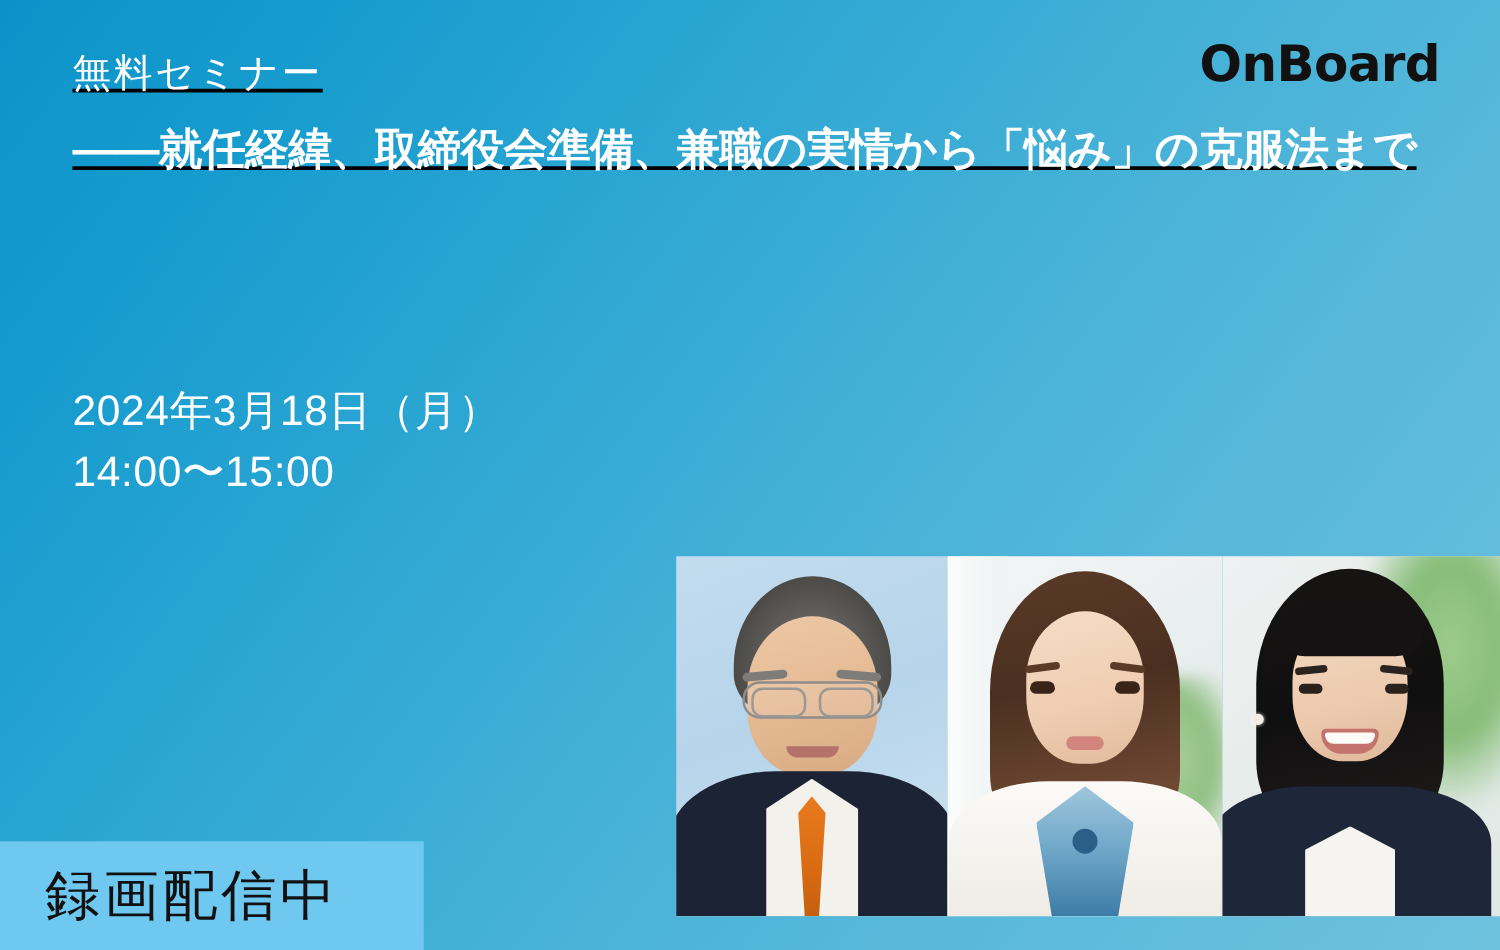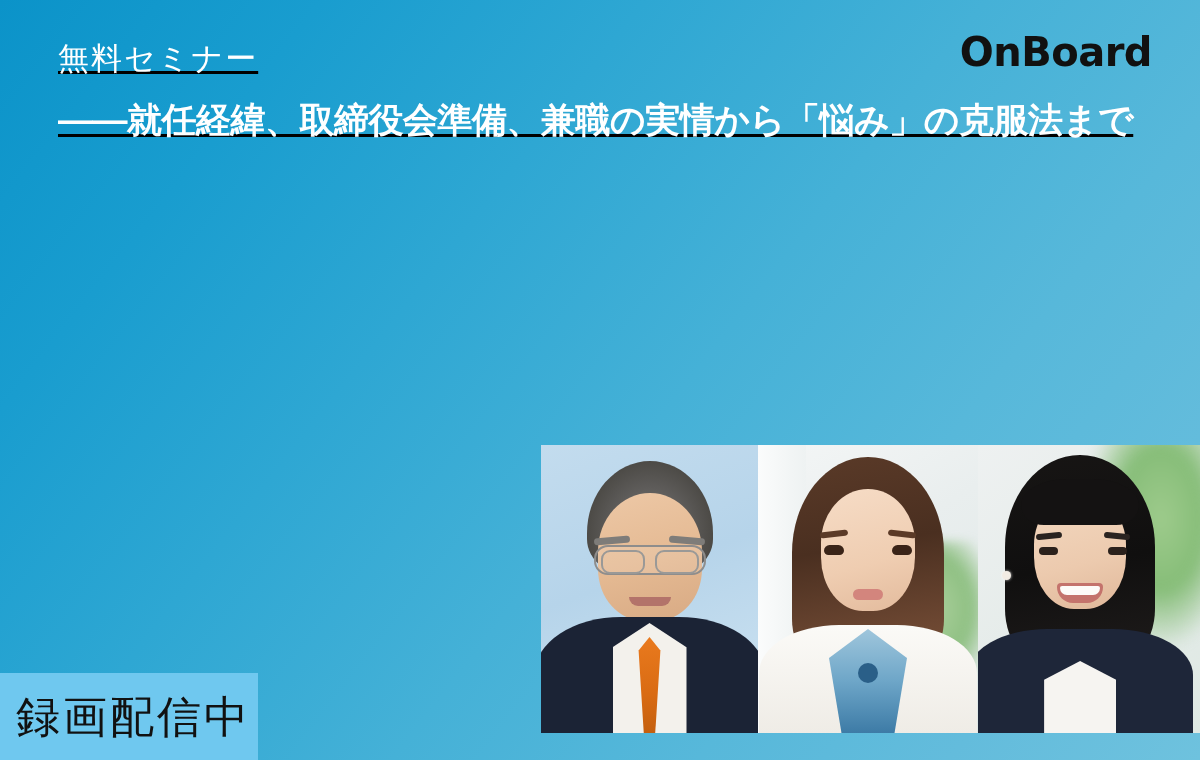--- a/index.html
+++ b/index.html
@@ -90,26 +90,26 @@
     line-height: 1.45;
     letter-spacing: 0.5px;
     white-space: nowrap;
   }
 
   
   .badge {
     position: absolute;
     left: 0;
     top: 673px;
-    width: 258px;
+    width: 339px;
     height: 87px;
     background: #6fc8ef;
     display: flex;
     align-items: center;
-    padding-left: 16px;
+    padding-left: 36px;
   }
   .badge-label {
     color: #111111;
     font-size: 44px;
     font-weight: 400;
     letter-spacing: 3px;
     line-height: 1;
     white-space: nowrap;
   }
 
@@ -320,20 +320,24 @@
 
 <div class="banner">
 
   <div class="logo">OnBoard</div>
 
   <div class="copy">
     <p class="eyebrow">無料セミナー</p>
     <h2 class="subhead">――就任経緯、取締役会準備、兼職の実情から「悩み」の克服法まで</h2>
   </div>
 
+  <div class="schedule">
+    <div class="line">2024年3月18日（月）</div>
+    <div class="line">14:00〜15:00</div>
+  </div>
 
   <div class="badge">
     <span class="badge-label">録画配信中</span>
   </div>
 
   <div class="photo-strip">
 
     <div class="photo photo-1">
       <div class="p1-hair"></div>
       <div class="p1-face"></div>

